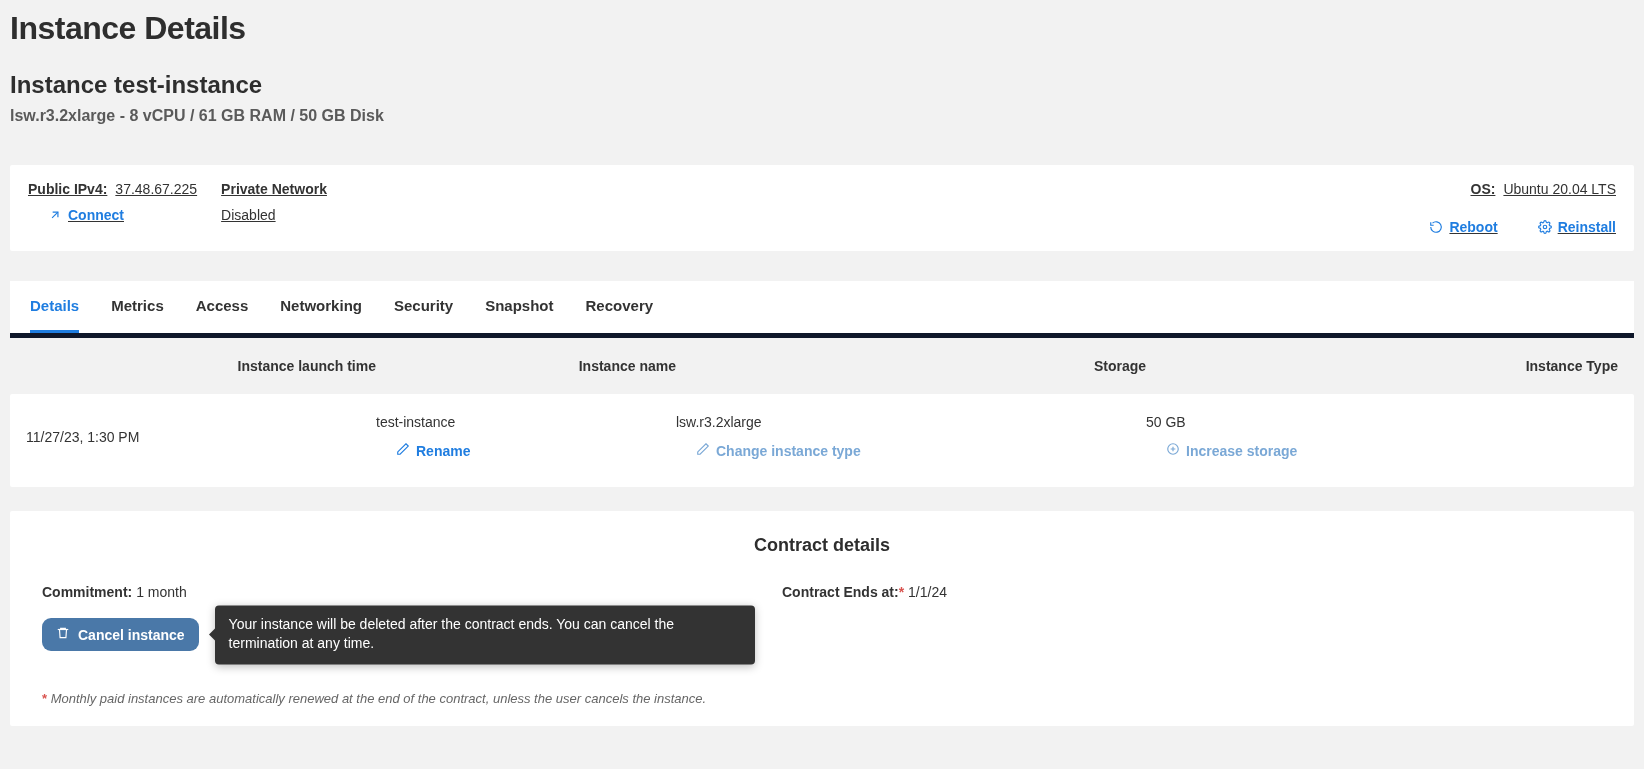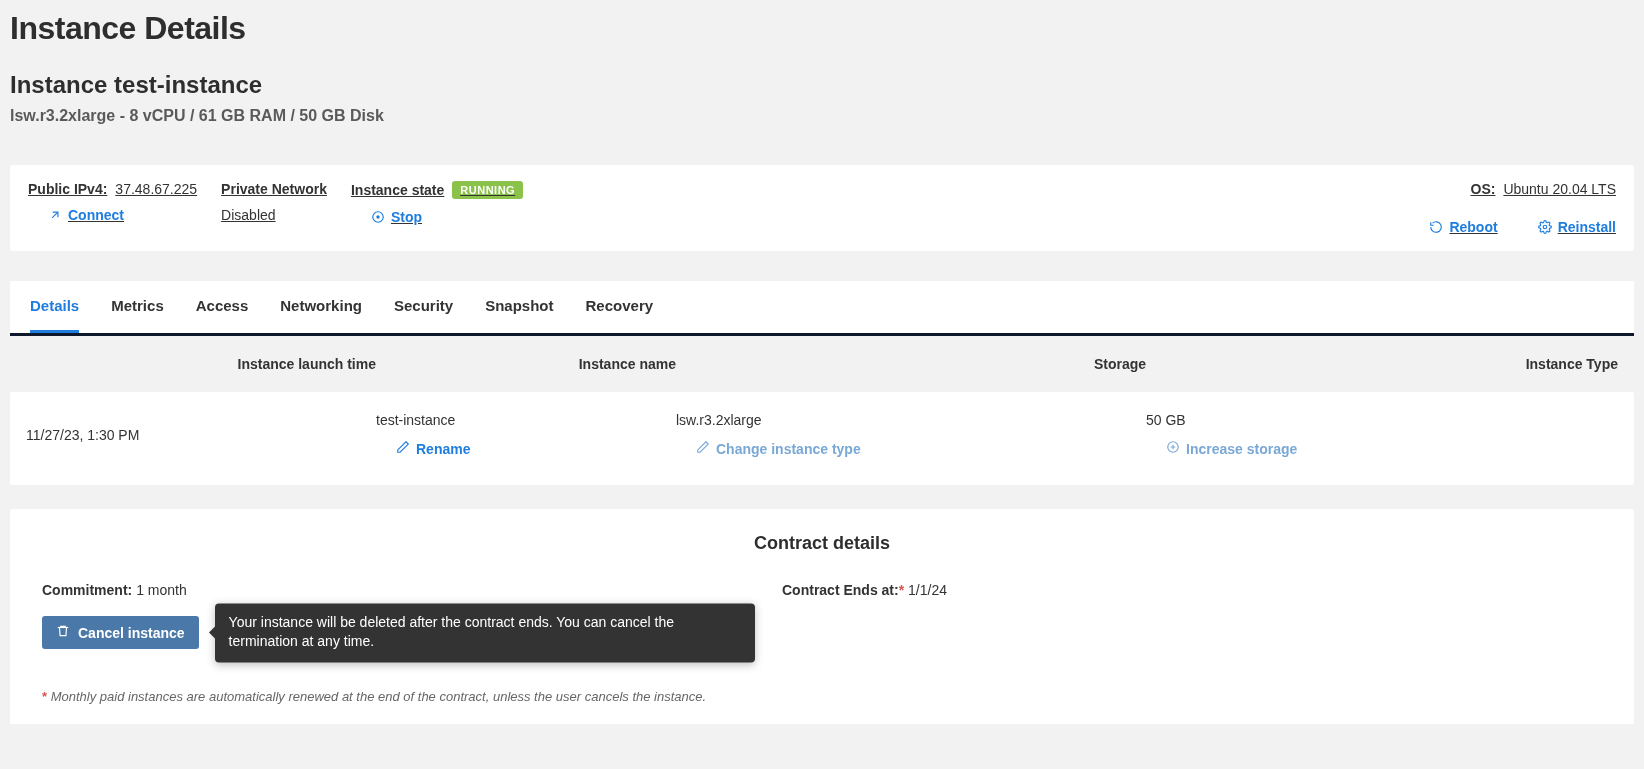--- a/index.html
+++ b/index.html
@@ -49,21 +49,21 @@
     font-size: 14px;
   }
   .link-btn .ico { width: 14px; height: 14px; display: inline-flex; align-items: center; justify-content: center; }
   .link-btn svg { width: 14px; height: 14px; stroke: #1f7de0; fill: none; stroke-width: 2; }
 
   .tabs {
     background: #fff;
     display: flex;
     gap: 32px;
     padding: 0 20px;
-    border-bottom: 3px solid #0f172a;
+    border-bottom: 5px solid #0f172a;
     margin-top: 30px;
   }
   .tab {
     padding: 16px 0;
     font-weight: 700;
     color: #333;
     cursor: pointer;
     border-bottom: 3px solid transparent;
     font-size: 15px;
   }
@@ -101,21 +101,21 @@
     row-gap: 10px;
     margin-bottom: 18px;
   }
   .contract-grid .k { font-weight: 700; color: #333; }
   .contract-grid .v { font-weight: 400; color: #333; }
   .red-star { color: #d9534f; font-weight: 700; }
 
   .btn-cancel {
     display: inline-flex; align-items: center; gap: 8px;
     background: #4a78a8; color: #fff;
-    border: none; border-radius: 3px;
+    border: none; border-radius: 9px;
     padding: 8px 14px; font-size: 14px; font-weight: 600;
     cursor: pointer;
   }
   .btn-cancel svg { width: 14px; height: 14px; stroke: #fff; fill: none; stroke-width: 2; }
 
   .tooltip-anchor { position: relative; display: inline-flex; align-items: center; gap: 10px; }
   .tooltip {
     position: absolute; left: 100%; top: 50%; transform: translateY(-50%);
     margin-left: 16px;
     background: #333; color: #fff;
@@ -158,35 +158,20 @@
         </span>
         <span>Connect</span>
       </div>
     </div>
 
     <div class="col">
       <span class="lbl">Private Network</span>
       <span class="val">Disabled</span>
     </div>
 
-    <div class="col">
-      <div class="row">
-        <span class="lbl">Instance state</span>
-        <span class="badge-running">RUNNING</span>
-      </div>
-      <div class="link-btn" style="margin-left:20px">
-        <span class="ico">
-          <svg viewBox="0 0 24 24">
-              <circle cx="12" cy="12" r="9"></circle>
-              <circle cx="12" cy="12" r="3" fill="#1f7de0" stroke="none"></circle>
-            </svg>
-        </span>
-        <span>Stop</span>
-      </div>
-    </div>
 
     <div class="col right">
       <div class="row" style="justify-content:flex-end">
         <span class="lbl">OS:</span>
         <span class="val">Ubuntu 20.04 LTS</span>
       </div>
       <div class="actions-right">
         <div class="link-btn">
           <span class="ico">
             <svg viewBox="0 0 24 24">

